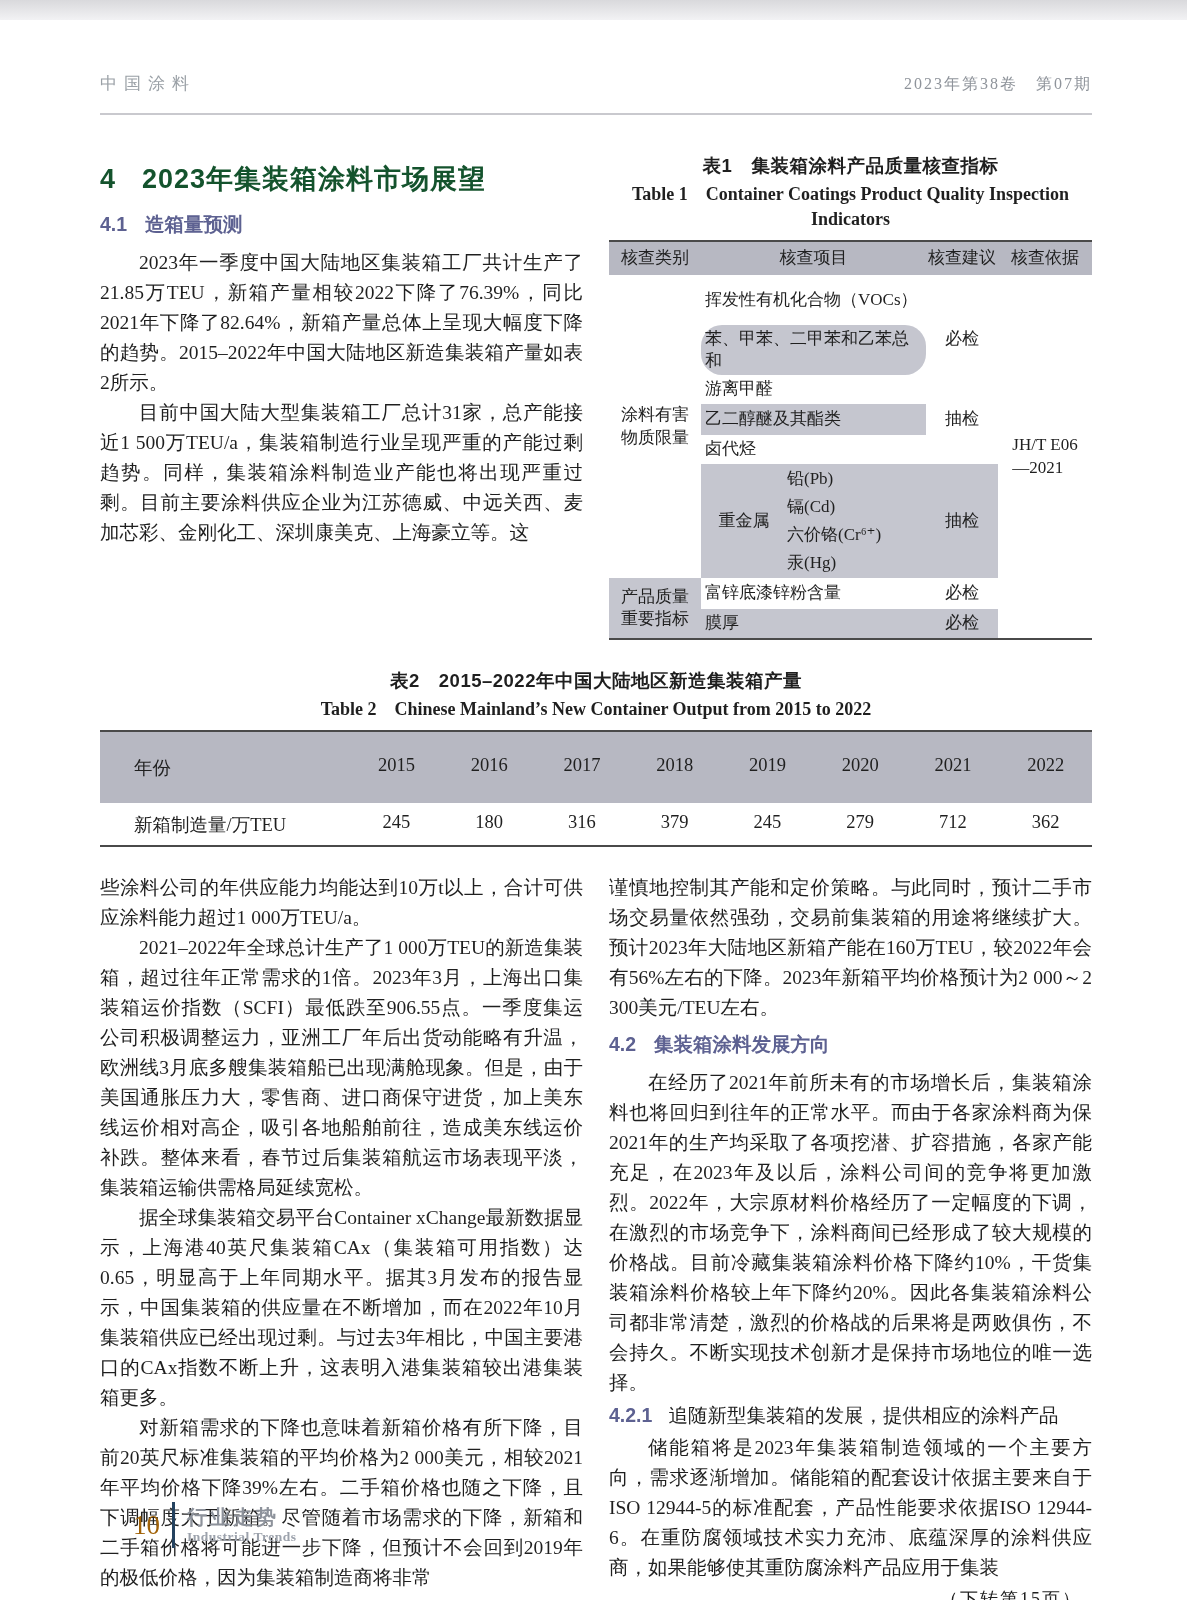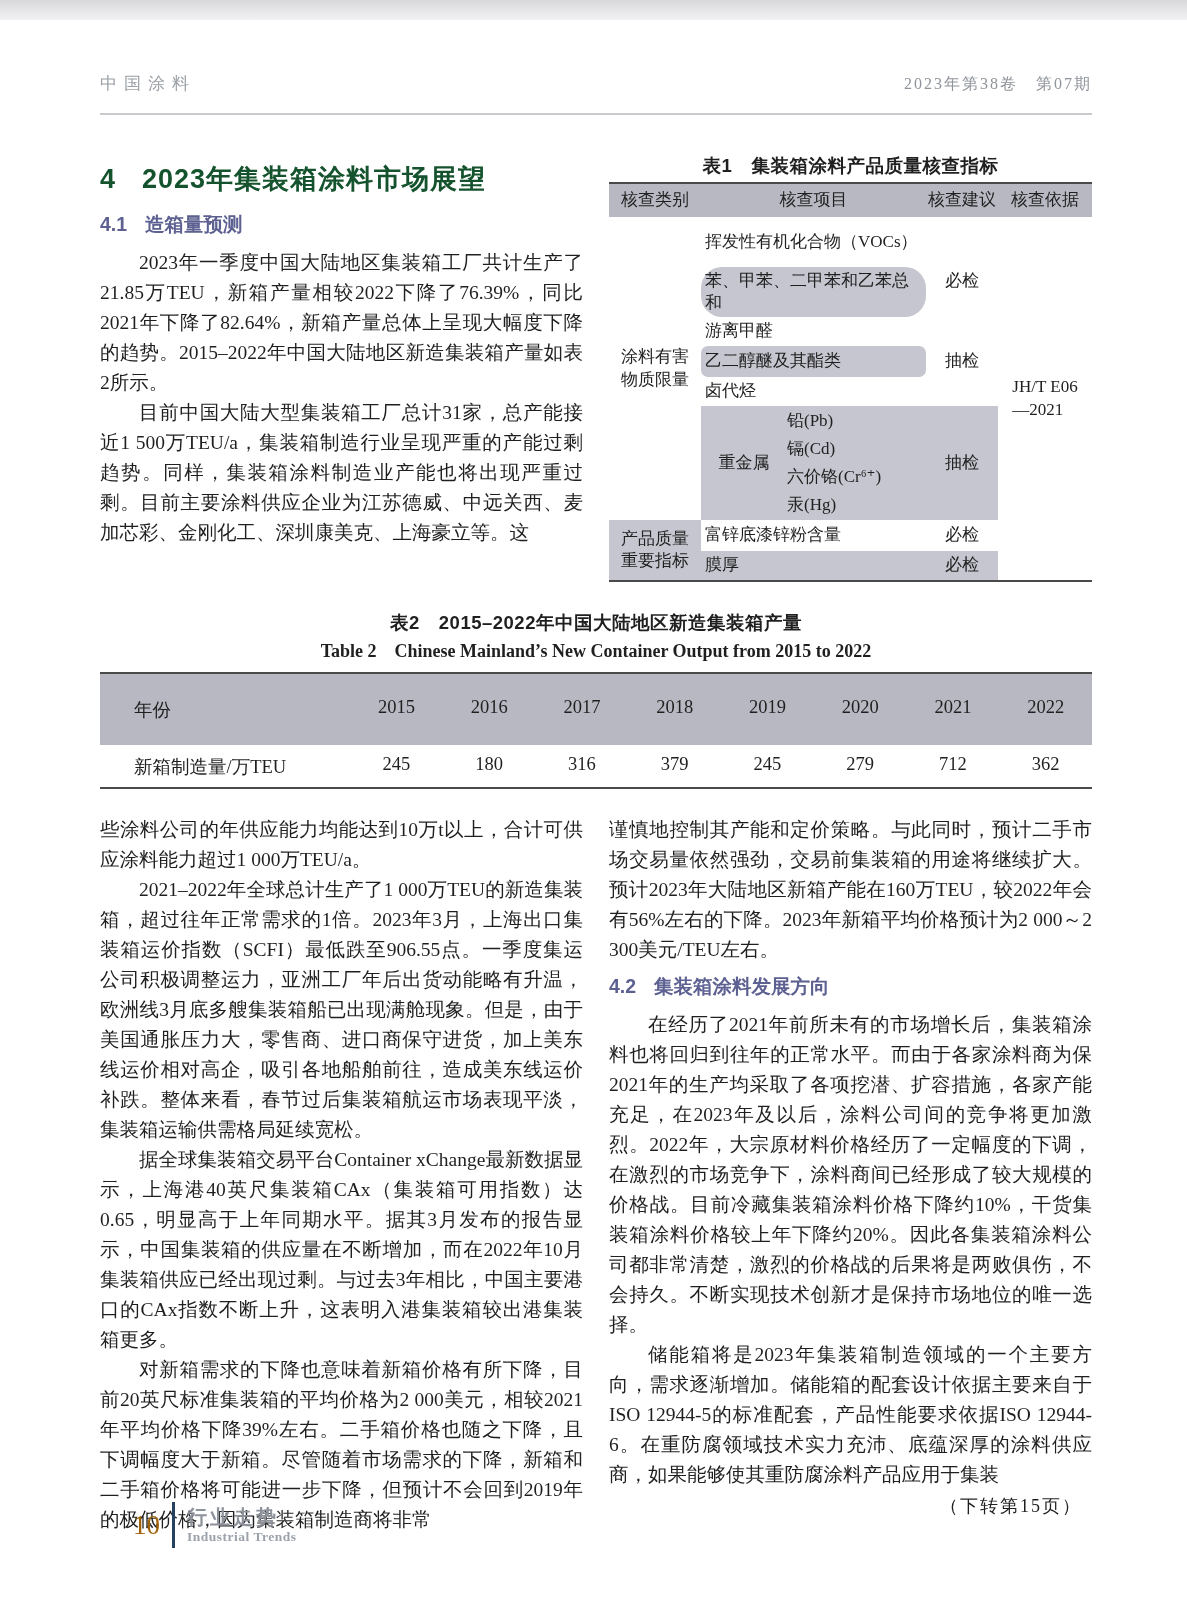--- a/index.html
+++ b/index.html
@@ -140,37 +140,38 @@
         <div class="h41">
           <span class="num">4.1</span><span>造箱量预测</span>
         </div>
         <p class="para ind">2023年一季度中国大陆地区集装箱工厂共计生产了21.85万TEU，新箱产量相较2022下降了76.39%，同比2021年下降了82.64%，新箱产量总体上呈现大幅度下降的趋势。2015–2022年中国大陆地区新造集装箱产量如表2所示。</p>
         <p class="para ind">目前中国大陆大型集装箱工厂总计31家，总产能接近1 500万TEU/a，集装箱制造行业呈现严重的产能过剩趋势。同样，集装箱涂料制造业产能也将出现严重过剩。目前主要涂料供应企业为江苏德威、中远关西、麦加芯彩、金刚化工、深圳康美克、上海豪立等。这</p>
       </div>
 
       <div class="colR">
         <div style="margin-top:14px;">
           <div class="cap-zh">表1　集装箱涂料产品质量核查指标</div>
+          <div class="cap-en" style="max-width:440px;margin:0 auto 8px auto;">Table 1　Container Coatings Product Quality Inspection Indicators</div>
 
           <div class="t1">
 
             <div class="hd" style="grid-column:1;grid-row:1;">核查类别</div>
             <div class="hd" style="grid-column:2;grid-row:1;">核查项目</div>
             <div class="hd" style="grid-column:3;grid-row:1;">核查建议</div>
             <div class="hd" style="grid-column:4;grid-row:1;">核查依据</div>
 
             <div class="cat" style="grid-column:1;grid-row:2/8;">涂料有害
 物质限量</div>
 
             <div class="cell" style="grid-column:2;grid-row:2;">挥发性有机化合物（VOCs）</div>
             <div class="shade" style="grid-column:2;grid-row:3;border-radius:21px;">
                 <div class="cell">苯、甲苯、二甲苯和乙苯总和</div>
               </div>
             <div class="cell" style="grid-column:2;grid-row:4;">游离甲醛</div>
-            <div class="shade" style="grid-column:2;grid-row:5;border-radius:7px;">
+            <div class="shade" style="grid-column:2;grid-row:5;">
                 <div class="cell">乙二醇醚及其酯类</div>
               </div>
             <div class="cell" style="grid-column:2;grid-row:6;">卤代烃</div>
 
             <div class="advice" style="grid-column:3;grid-row:2/5;">必检</div>
             <div class="advice" style="grid-column:3;grid-row:5;">抽检</div>
 
             <div class="metalsCell" style="grid-column:2/4;grid-row:7;">
               <div class="mlabel">重金属</div>
               <div class="mlist">
@@ -230,20 +231,23 @@
         <p class="para ind">2021–2022年全球总计生产了1 000万TEU的新造集装箱，超过往年正常需求的1倍。2023年3月，上海出口集装箱运价指数（SCFI）最低跌至906.55点。一季度集运公司积极调整运力，亚洲工厂年后出货动能略有升温，欧洲线3月底多艘集装箱船已出现满舱现象。但是，由于美国通胀压力大，零售商、进口商保守进货，加上美东线运价相对高企，吸引各地船舶前往，造成美东线运价补跌。整体来看，春节过后集装箱航运市场表现平淡，集装箱运输供需格局延续宽松。</p>
         <p class="para ind">据全球集装箱交易平台Container xChange最新数据显示，上海港40英尺集装箱CAx（集装箱可用指数）达0.65，明显高于上年同期水平。据其3月发布的报告显示，中国集装箱的供应量在不断增加，而在2022年10月集装箱供应已经出现过剩。与过去3年相比，中国主要港口的CAx指数不断上升，这表明入港集装箱较出港集装箱更多。</p>
         <p class="para ind">对新箱需求的下降也意味着新箱价格有所下降，目前20英尺标准集装箱的平均价格为2 000美元，相较2021年平均价格下降39%左右。二手箱价格也随之下降，且下调幅度大于新箱。尽管随着市场需求的下降，新箱和二手箱价格将可能进一步下降，但预计不会回到2019年的极低价格，因为集装箱制造商将非常</p>
       </div>
       <div class="colR">
         <p class="para">谨慎地控制其产能和定价策略。与此同时，预计二手市场交易量依然强劲，交易前集装箱的用途将继续扩大。预计2023年大陆地区新箱产能在160万TEU，较2022年会有56%左右的下降。2023年新箱平均价格预计为2 000～2 300美元/TEU左右。</p>
         <div class="h41" style="margin-top:8px;">
           <span class="num">4.2</span><span>集装箱涂料发展方向</span>
         </div>
         <p class="para ind">在经历了2021年前所未有的市场增长后，集装箱涂料也将回归到往年的正常水平。而由于各家涂料商为保2021年的生产均采取了各项挖潜、扩容措施，各家产能充足，在2023年及以后，涂料公司间的竞争将更加激烈。2022年，大宗原材料价格经历了一定幅度的下调，在激烈的市场竞争下，涂料商间已经形成了较大规模的价格战。目前冷藏集装箱涂料价格下降约10%，干货集装箱涂料价格较上年下降约20%。因此各集装箱涂料公司都非常清楚，激烈的价格战的后果将是两败俱伤，不会持久。不断实现技术创新才是保持市场地位的唯一选择。</p>
+        <div class="h421">
+          <span class="num">4.2.1</span><span>追随新型集装箱的发展，提供相应的涂料产品</span>
+        </div>
         <p class="para ind">储能箱将是2023年集装箱制造领域的一个主要方向，需求逐渐增加。储能箱的配套设计依据主要来自于ISO 12944-5的标准配套，产品性能要求依据ISO 12944-6。在重防腐领域技术实力充沛、底蕴深厚的涂料供应商，如果能够使其重防腐涂料产品应用于集装</p>
         <div class="contnote">（下转第15页）</div>
       </div>
     </div>
   </div>
 
   <div class="footer">
     <span class="pnum">10</span>
     <span class="bar"></span>
     <span>

